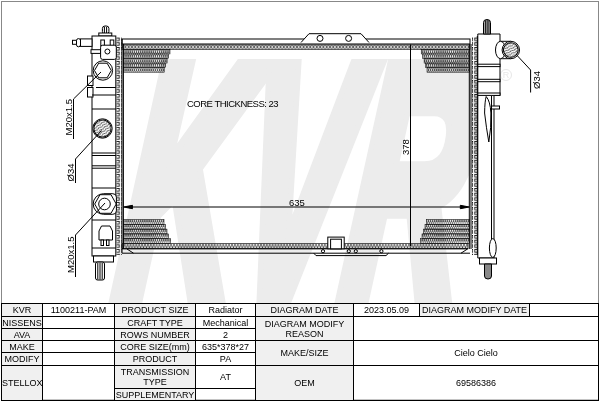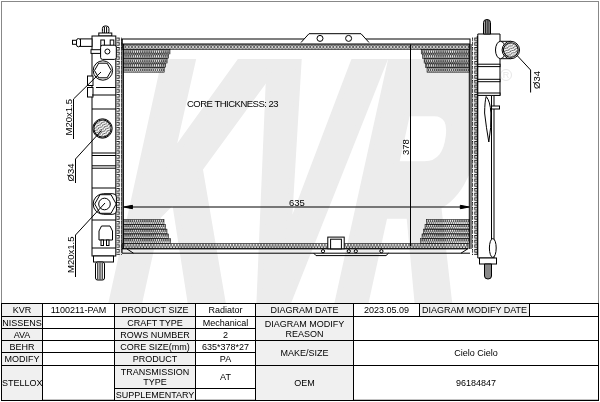--- a/index.html
+++ b/index.html
@@ -243,40 +243,40 @@
           <td class="l" rowspan="2">DIAGRAM MODIFY<br>REASON</td>
           <td colspan="3" rowspan="2"></td>
         </tr>
 <tr style="height:12px">
           <td class="l">AVA</td>
           <td></td>
           <td class="l">ROWS NUMBER</td>
           <td>2</td>
         </tr>
 <tr style="height:12px">
-          <td class="l">BEHR</td>
+          <td class="l">MAKE</td>
           <td></td>
           <td class="l">CORE SIZE(mm)</td>
           <td>635*378*27</td>
           <td class="l" rowspan="2">MAKE/SIZE</td>
           <td colspan="3" rowspan="2">Cielo Cielo</td>
         </tr>
 <tr style="height:13px">
           <td class="l">MODIFY</td>
           <td></td>
           <td class="l">PRODUCT</td>
           <td>PA</td>
         </tr>
 <tr style="height:23px">
           <td class="l" rowspan="2">STELLOX</td>
           <td rowspan="2"></td>
           <td class="l">TRANSMISSION<br>TYPE</td>
           <td>AT</td>
           <td class="l" rowspan="2">OEM</td>
-          <td colspan="3" rowspan="2">96184847</td>
+          <td colspan="3" rowspan="2">69586386</td>
         </tr>
 <tr style="height:12px">
           <td class="l">SUPPLEMENTARY</td>
           <td></td>
         </tr>
 </tbody>
     </table>
 </div>
 
 </body></html>

